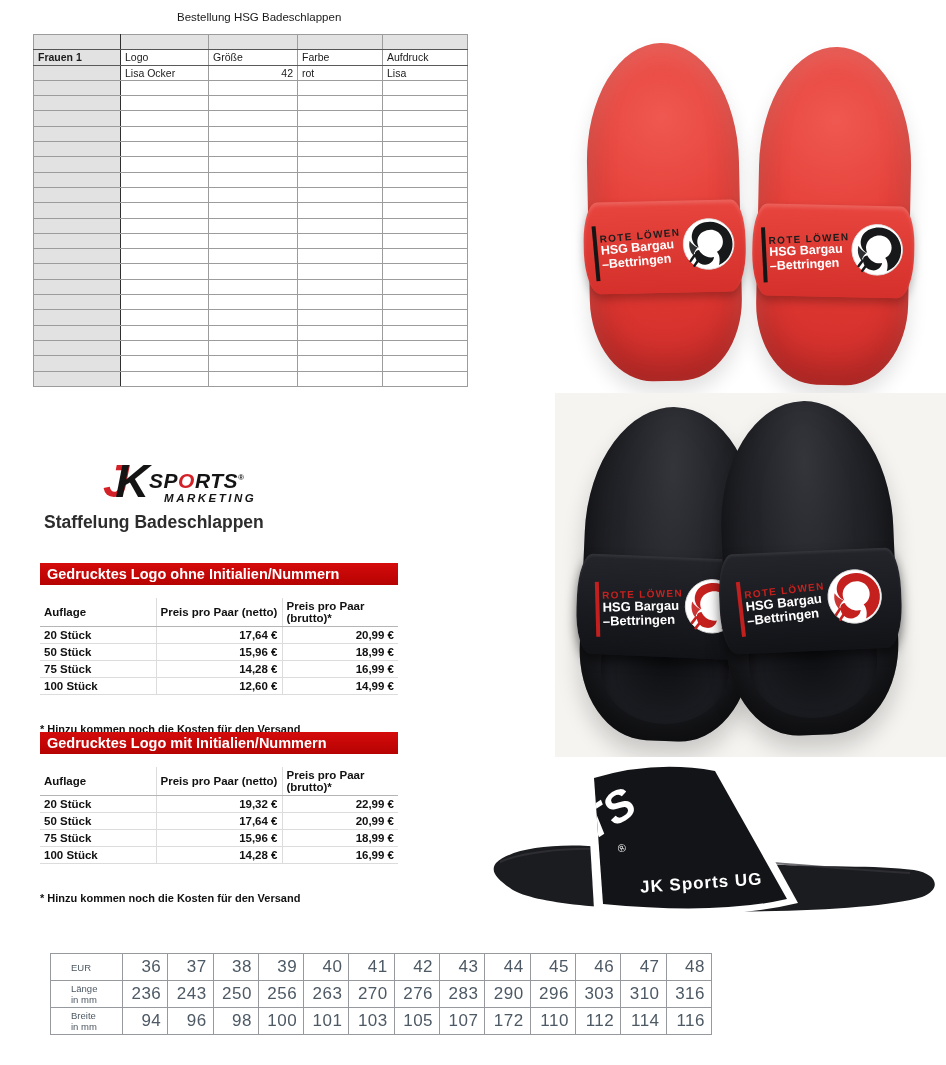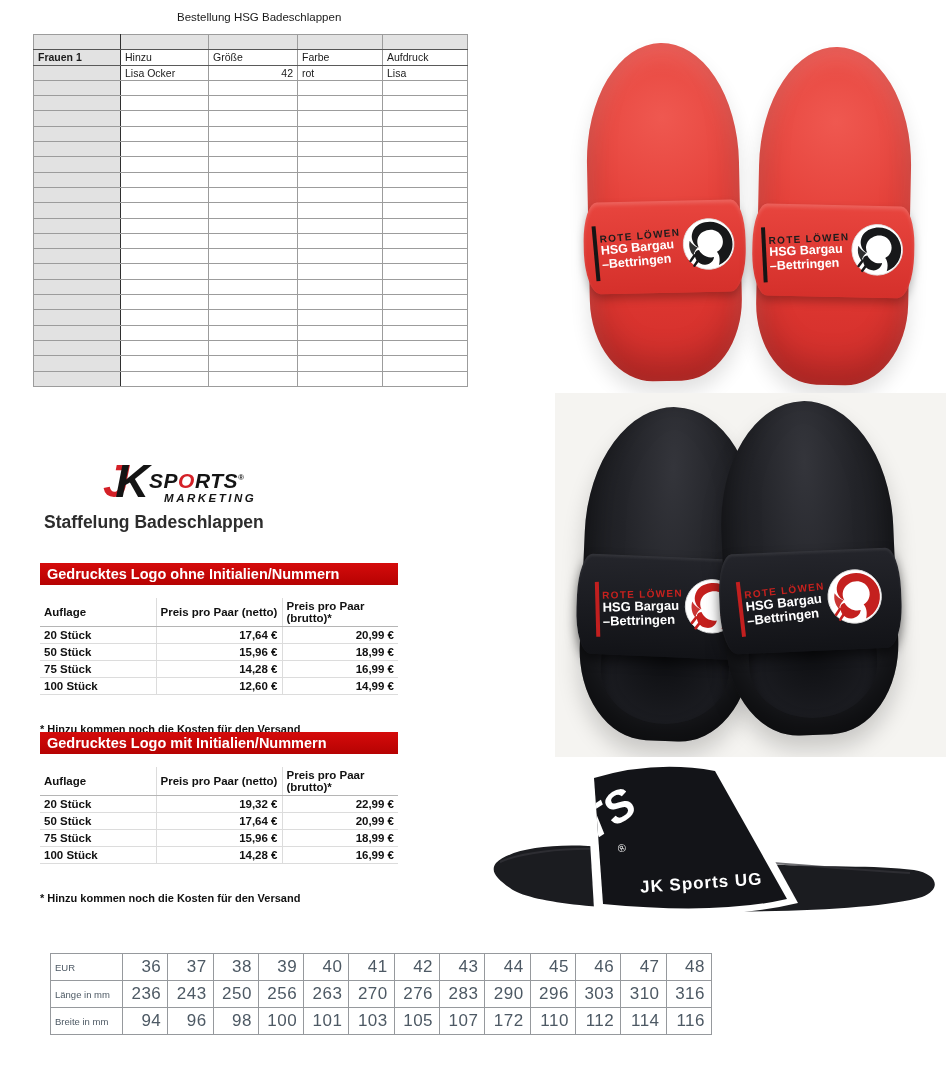--- a/index.html
+++ b/index.html
@@ -80,21 +80,21 @@
   .strap-black .lg-l2, .strap-black .lg-l3 { font-size:13px; }
   .strap-black .lion { width:57px; height:57px; }
 
   
   .photo-side { position:absolute; left:490px; top:757px; width:456px; height:178px; background:#fff; }
   .photo-side svg { display:block; width:100%; height:100%; }
 
   
   .size-table { position:absolute; left:50px; top:953px; width:662px; border-collapse:collapse; table-layout:fixed; }
   .size-table td { border:1px solid #96999d; height:27px; color:#4d5964; }
-  .size-table td.lbl { width:72px; font-size:9.5px; padding:2px 4px; vertical-align:middle; }
+  .size-table td.lbl { width:72px; font-size:9.5px; padding:2px 20px; vertical-align:middle; }
   .size-table td.val { font-size:17px; text-align:right; padding-right:6px; letter-spacing:.5px; }
 
   .hidden-defs { position:absolute; width:0; height:0; overflow:hidden; }
 </style>
 </head>
 <body>
 
 <div class="page">
 
   <div class="sheet-title">Bestellung HSG Badeschlappen</div>
@@ -109,21 +109,21 @@
     <tbody>
       <tr class="r-top">
         <td class="c0"></td>
         <td></td>
         <td></td>
         <td></td>
         <td></td>
       </tr>
       <tr class="r-head">
         <td class="c0 group">Frauen 1</td>
-        <td>Hinzu</td>
+        <td>Logo</td>
         <td>Größe</td>
         <td>Farbe</td>
         <td>Aufdruck</td>
       </tr>
       <tr class="r-entry">
         <td class="c0"></td>
         <td>Lisa Ocker</td>
         <td class="num">42</td>
         <td>rot</td>
         <td>Lisa</td>

